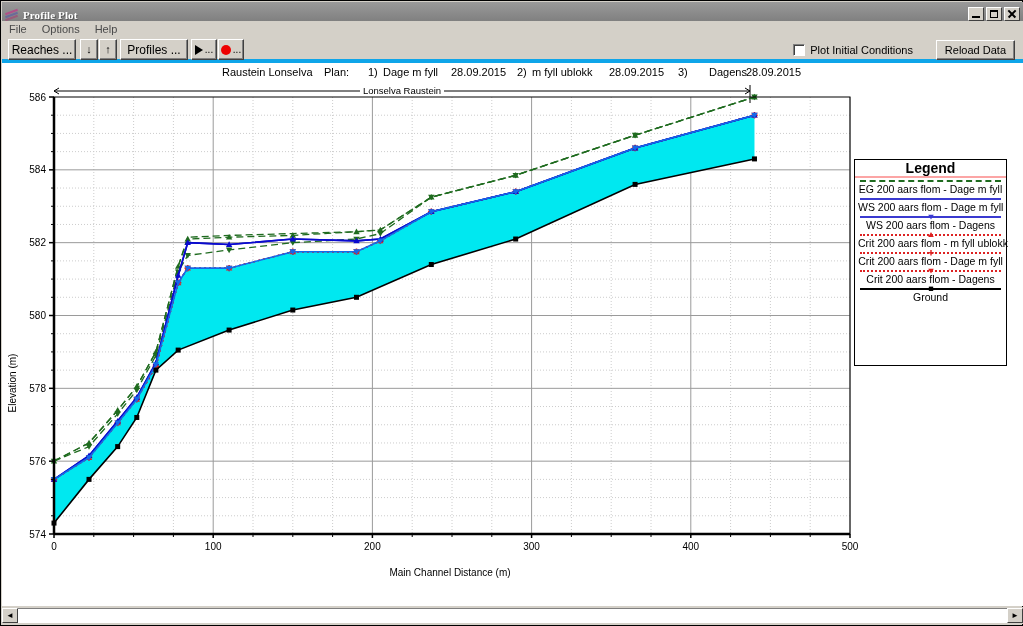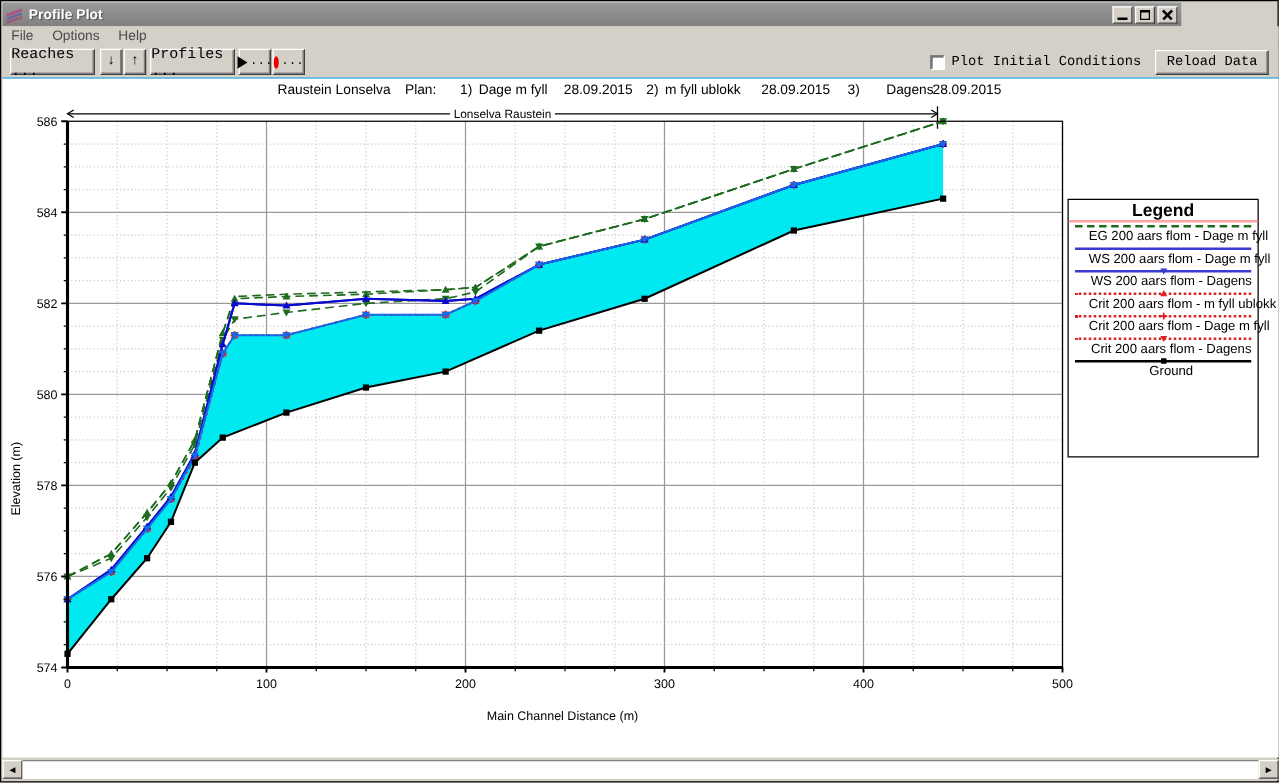--- a/index.html
+++ b/index.html
@@ -16,24 +16,25 @@
     position: absolute;
     left: 0; top: 0;
     width: 1023px; height: 626px;
     background: #d4d0c8;
     border: 1px solid #000;
     box-sizing: border-box;
   }
   
   .titlebar {
     position: absolute; left: 1px; top: 1px;
-    width: 943px; height: 19px;
+    width: 1021px; height: 19px;
     background: linear-gradient(to bottom, #9a9a9a 0%, #8d8d8d 50%, #808080 100%);
-    display: flex; align-items: center;
-    box-sizing: border-box;
+    display: flex; align-items: flex-end;
+    box-sizing: border-box;
+    font-family: Liberation Serif, serif;
   }
   .title-icon {
     width: 16px; height: 14px; margin-left: 2px; margin-right: 3px;
     position: relative; flex: none;
   }
   .title-icon .s1, .title-icon .s2, .title-icon .s3 {
     position: absolute; height: 2px; background: #b05088;
     transform: rotate(-20deg);
   }
   .title-icon .s1 { left: 1px; top: 4px; width: 13px; }
@@ -72,23 +73,22 @@
     display: flex; align-items: center;
     font-size: 11px; color: #4a4a4a;
   }
   .menu-item { padding: 0 8px 0 7px; cursor: default; }
 
   
   .toolbar {
     position: absolute; left: 1px; top: 36px;
     width: 1021px; height: 26px;
     background: #d4d0c8;
-    border-bottom: 1px solid #0ea5e9;
-    box-sizing: border-box;
-    font-family: Liberation Mono, monospace;
+    border-bottom: 4px solid #0ea5e9;
+    box-sizing: border-box;
   }
   .tb-btn {
     position: absolute; top: 2px;
     background: #d4d0c8;
     border: 1px solid #ffffff;
     border-right-color: #404040; border-bottom-color: #404040;
     box-shadow: inset -1px -1px 0 #808080;
     box-sizing: border-box;
     font-size: 12px; color: #000;
     display: flex; align-items: center; justify-content: center;
@@ -160,21 +160,21 @@
     height: 16px; line-height: 16px; text-align: center;
     font-size: 14px; font-weight: bold; color: #000;
     border-bottom: 2px solid #fca5a5;
   }
   .legend-body { padding: 2px 3px 0 3px; }
   .leg-row { position: relative; height: 18px; }
   .leg-line {
     position: absolute; left: 2px; right: 2px; top: 0px; height: 2px;
   }
   .leg-label {
-    position: absolute; left: 13px; right: 0; top: 3px;
+    position: absolute; left: 0; right: 0; top: 3px;
     text-align: center; font-size: 10.5px; color: #000;
     white-space: nowrap;
   }
   .leg-mark {
     position: absolute; left: 50%; top: -2px; margin-left: -4px;
     width: 8px; height: 7px;
   }
 
   
   .hscroll {

